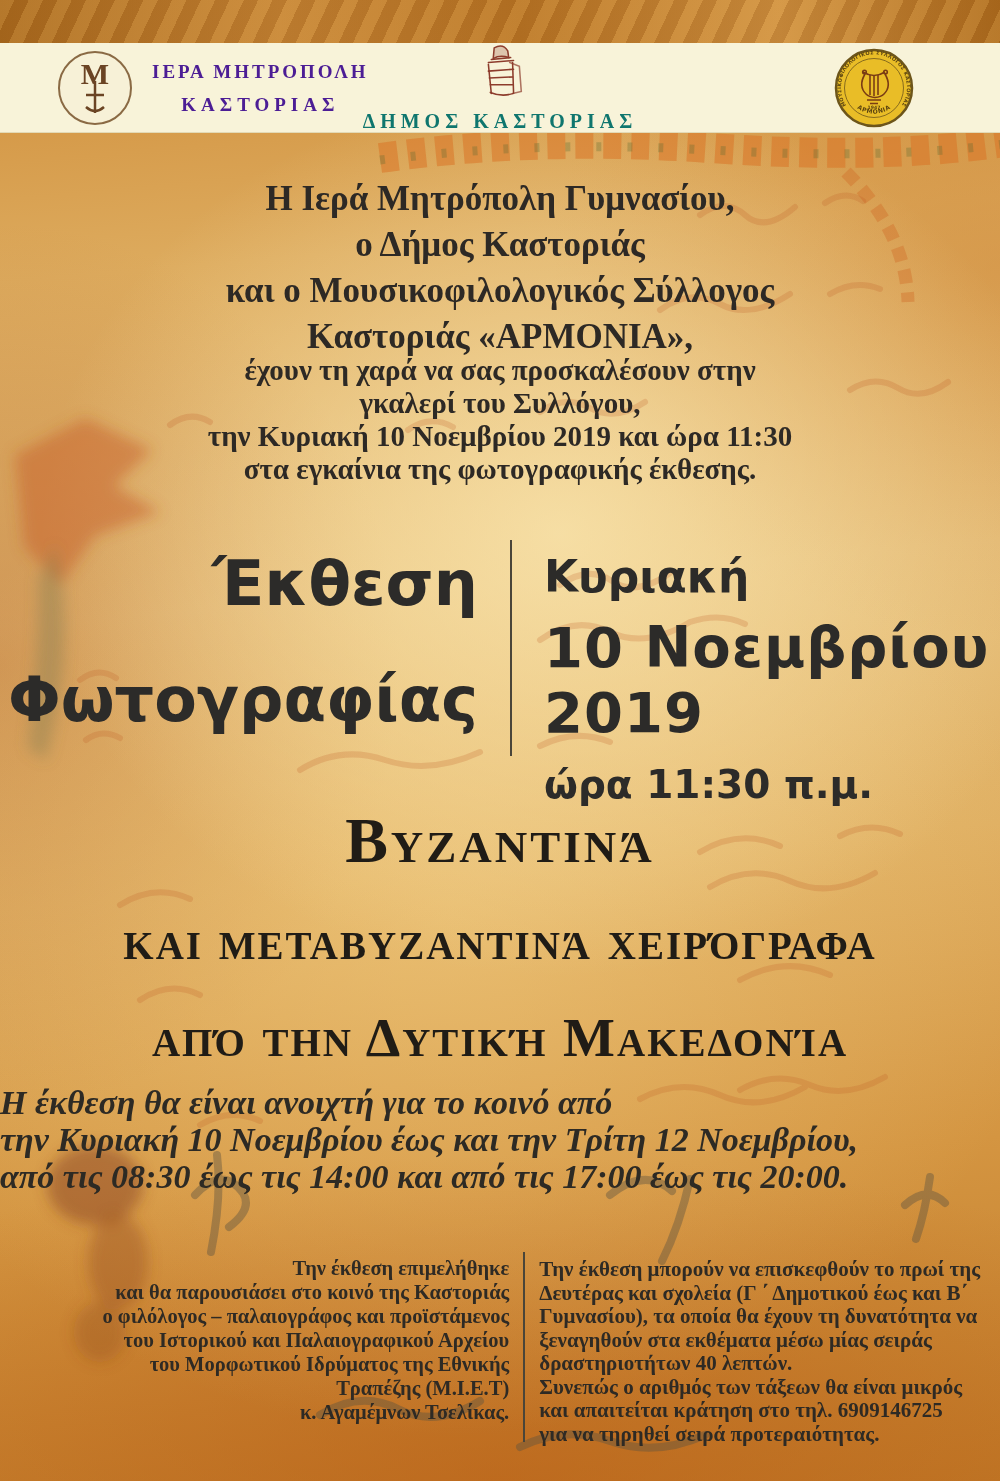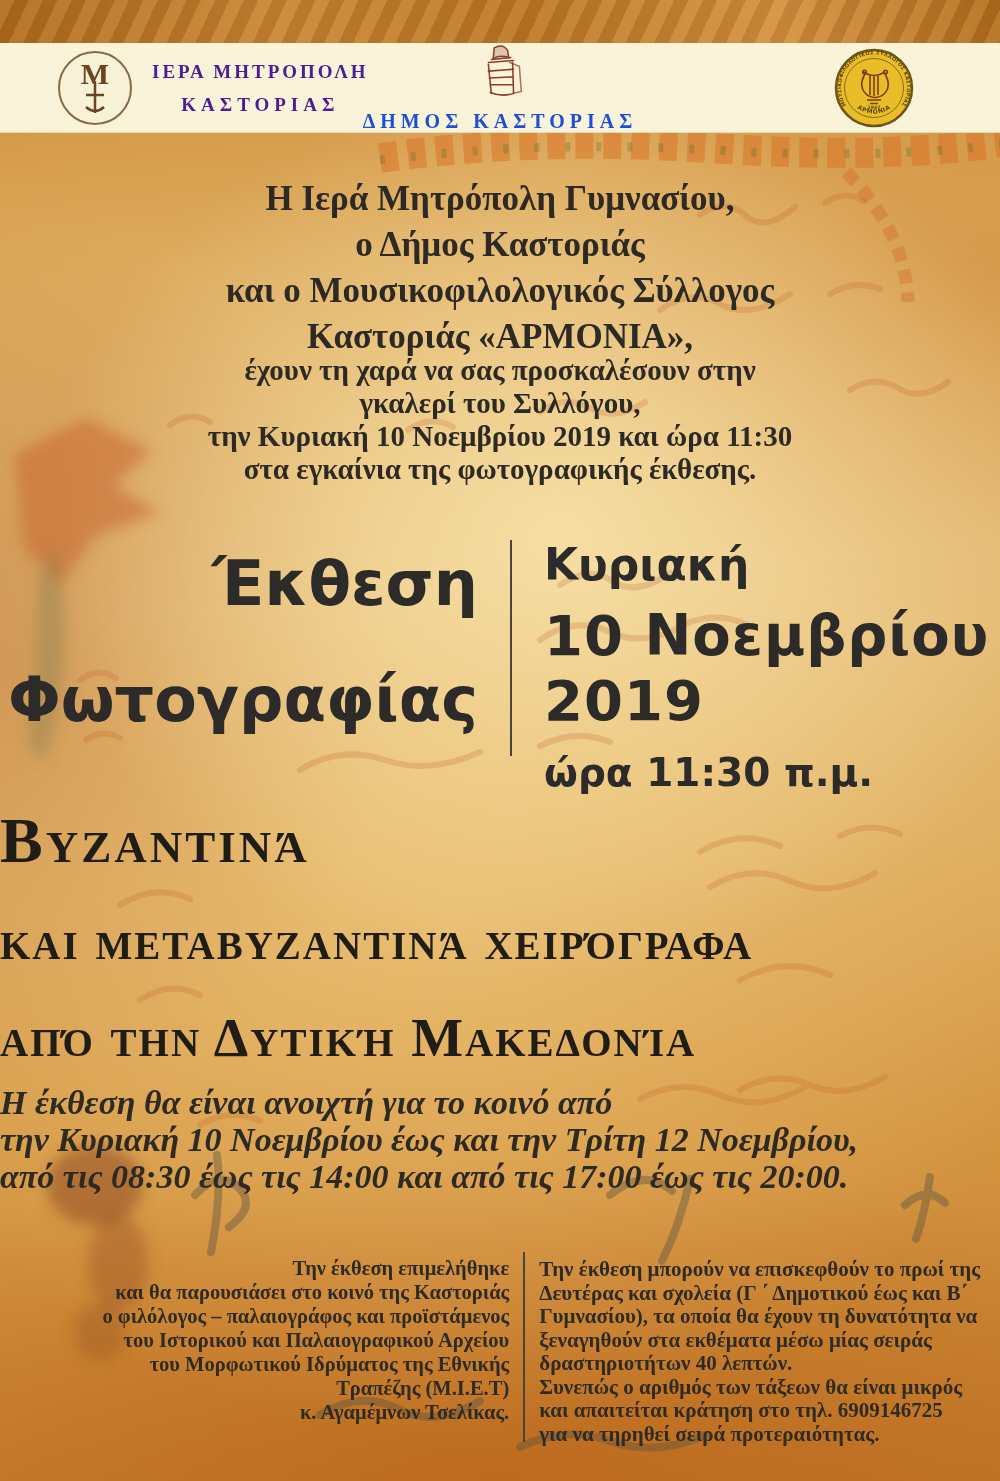--- a/index.html
+++ b/index.html
@@ -23,40 +23,40 @@
   .scribbles{position:absolute;inset:0;width:1000px;height:1481px;pointer-events:none;}
   .header-band{
     position:absolute;top:43px;left:0;right:0;height:89px;background:#f8f3d9;
     border-bottom:1px solid #e3dab6;
   }
   .metro-group{position:absolute;left:56px;top:6px;display:flex;align-items:center;gap:18px;}
   .metro-text{color:#4c1d95;text-align:center;font-weight:bold;}
   .metro-line1{font-size:19px;letter-spacing:3px;white-space:nowrap;}
   .metro-line2{font-size:19px;letter-spacing:5px;margin-top:11px;}
   .muni-group{position:absolute;left:50%;transform:translateX(-50%);top:2px;width:280px;text-align:center;}
-  .muni-label{color:#1d4ed8;font-weight:bold;font-size:20px;letter-spacing:5px;margin-top:1px;white-space:nowrap;}
+  .muni-label{color:#0f766e;font-weight:bold;font-size:20px;letter-spacing:5px;margin-top:1px;white-space:nowrap;}
   .assoc-emblem{position:absolute;right:86px;top:5px;}
 
   .hosts{position:absolute;top:176px;left:0;right:0;text-align:center;
     font-weight:700;font-size:35px;line-height:46px;color:#2d2925;}
   .invite{position:absolute;top:354px;left:0;right:0;text-align:center;
     font-weight:700;font-size:29px;line-height:33px;color:#2d2925;}
 
   .event-row{position:absolute;top:537px;left:0;right:0;height:222px;display:flex;
     font-family:"DejaVu Sans","Liberation Sans",sans-serif;color:#2c2b29;gap:8px;}
   .event-left{width:478px;text-align:right;padding-right:24px;}
   .event-type1{font-size:62px;font-weight:600;margin-top:10px;}
   .event-type2{font-size:62px;font-weight:600;margin-top:43px;}
   .event-divider{width:2px;background:#4a4539;margin:3px 0;}
   .event-right{flex:1;padding-left:24px;}
-  .event-day{font-size:44px;font-weight:600;margin-top:2px;}
+  .event-day{font-size:44px;font-weight:600;margin-top:14px;}
   .event-date{font-size:56px;font-weight:700;margin-top:13px;letter-spacing:1px;}
   .event-time{font-size:39px;font-weight:600;margin-top:17px;}
 
-  .title-block{position:absolute;top:790px;left:0;right:0;text-align:left;
+  .title-block{position:absolute;top:790px;left:0;right:0;text-align:center;
     font-variant:small-caps;font-weight:700;color:#201c16;}
   .title-l1{font-size:64px;line-height:102px;letter-spacing:3px;}
   .title-l2{font-size:55px;line-height:97px;letter-spacing:2px;}
   .title-l3{font-size:55px;line-height:97px;letter-spacing:2px;}
 
   .hours{position:absolute;top:1084px;left:0;right:0;text-align:left;
     font-style:italic;font-weight:700;font-size:34px;line-height:37px;color:#2d2a24;}
 
   .footer{position:absolute;top:1250px;left:0;right:0;display:flex;color:#2e2a24;}
   .footer-left{width:472px;text-align:right;padding:6px 14px 0 40px;

